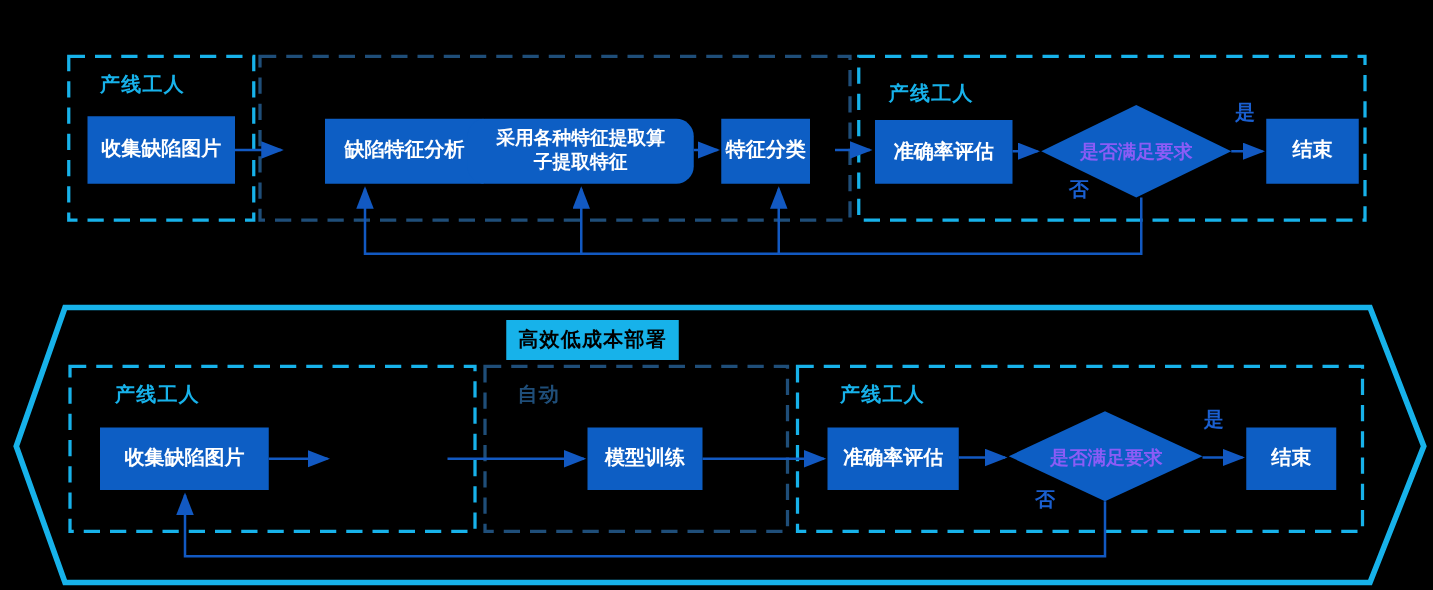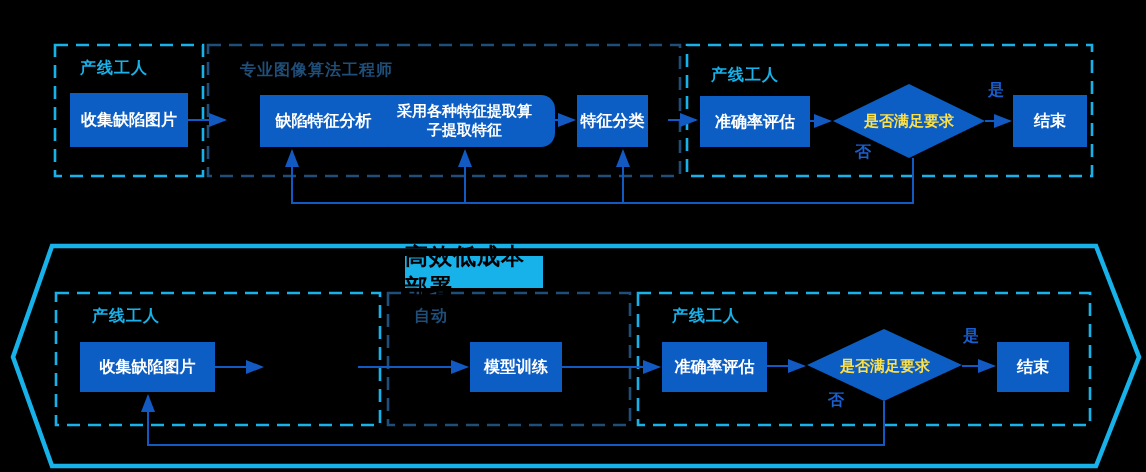--- a/index.html
+++ b/index.html
@@ -30,37 +30,37 @@
     font-weight: bold;
     display: flex;
     align-items: center;
     justify-content: center;
     text-align: center;
     white-space: pre-line;
     line-height: 1.25;
   }
   .decision-text {
     position: absolute;
-    color: #fde047;
+    color: #8b5cf6;
     font-size: 15px;
     font-weight: bold;
     text-align: center;
     white-space: nowrap;
   }
   .wire-label {
     position: absolute;
     color: #1A5FD0;
     font-size: 16px;
     font-weight: bold;
   }
   .banner {
     position: absolute;
     background: #17B2EA;
     color: #000000;
-    font-size: 23px;
+    font-size: 16px;
     font-weight: bold;
     display: flex;
     align-items: center;
     justify-content: center;
     letter-spacing: 1px;
   }
 </style>
 </head>
 <body>
 
@@ -103,21 +103,20 @@
       <line x1="767" y1="366" x2="804" y2="366" marker-end="url(#arrow)"></line>
       <line x1="962" y1="366" x2="994" y2="366" marker-end="url(#arrow)"></line>
       <polyline points="884,401 884,445 148,445 148,396" marker-end="url(#arrow)"></polyline>
     </g>
 
     <polygon points="833,121 909,84 985,121 909,158" fill="#0D5EC4"></polygon>
     <polygon points="807,365 884,329 962,365 884,401" fill="#0D5EC4"></polygon>
   </svg>
 
   <div class="lane-label cyan" style="left:68px; top:58px;">产线工人</div>
-  <div class="lane-label navy" style="left:228px; top:60px;">专业图像算法工程师</div>
   <div class="lane-label cyan" style="left:699px; top:65px;">产线工人</div>
 
   <div class="node" style="left:70px;  top:93px;  width:118px; height:54px;">收集缺陷图片</div>
   <div class="node" style="left:228px; top:95px;  width:127px; height:52px;margin-left:32px;">缺陷特征分析</div>
   <div class="node" style="left:374px; top:95px;  width:181px; height:52px; font-size:15px;border-radius:14px;">采用各种特征提取算
 子提取特征</div>
   <div class="node" style="left:577px; top:95px;  width:71px;  height:52px;">特征分类</div>
   <div class="node" style="left:700px; top:96px;  width:110px; height:51px;">准确率评估</div>
 
   <div class="decision-text" style="left:837px; top:112px; width:144px;">是否满足要求</div>

